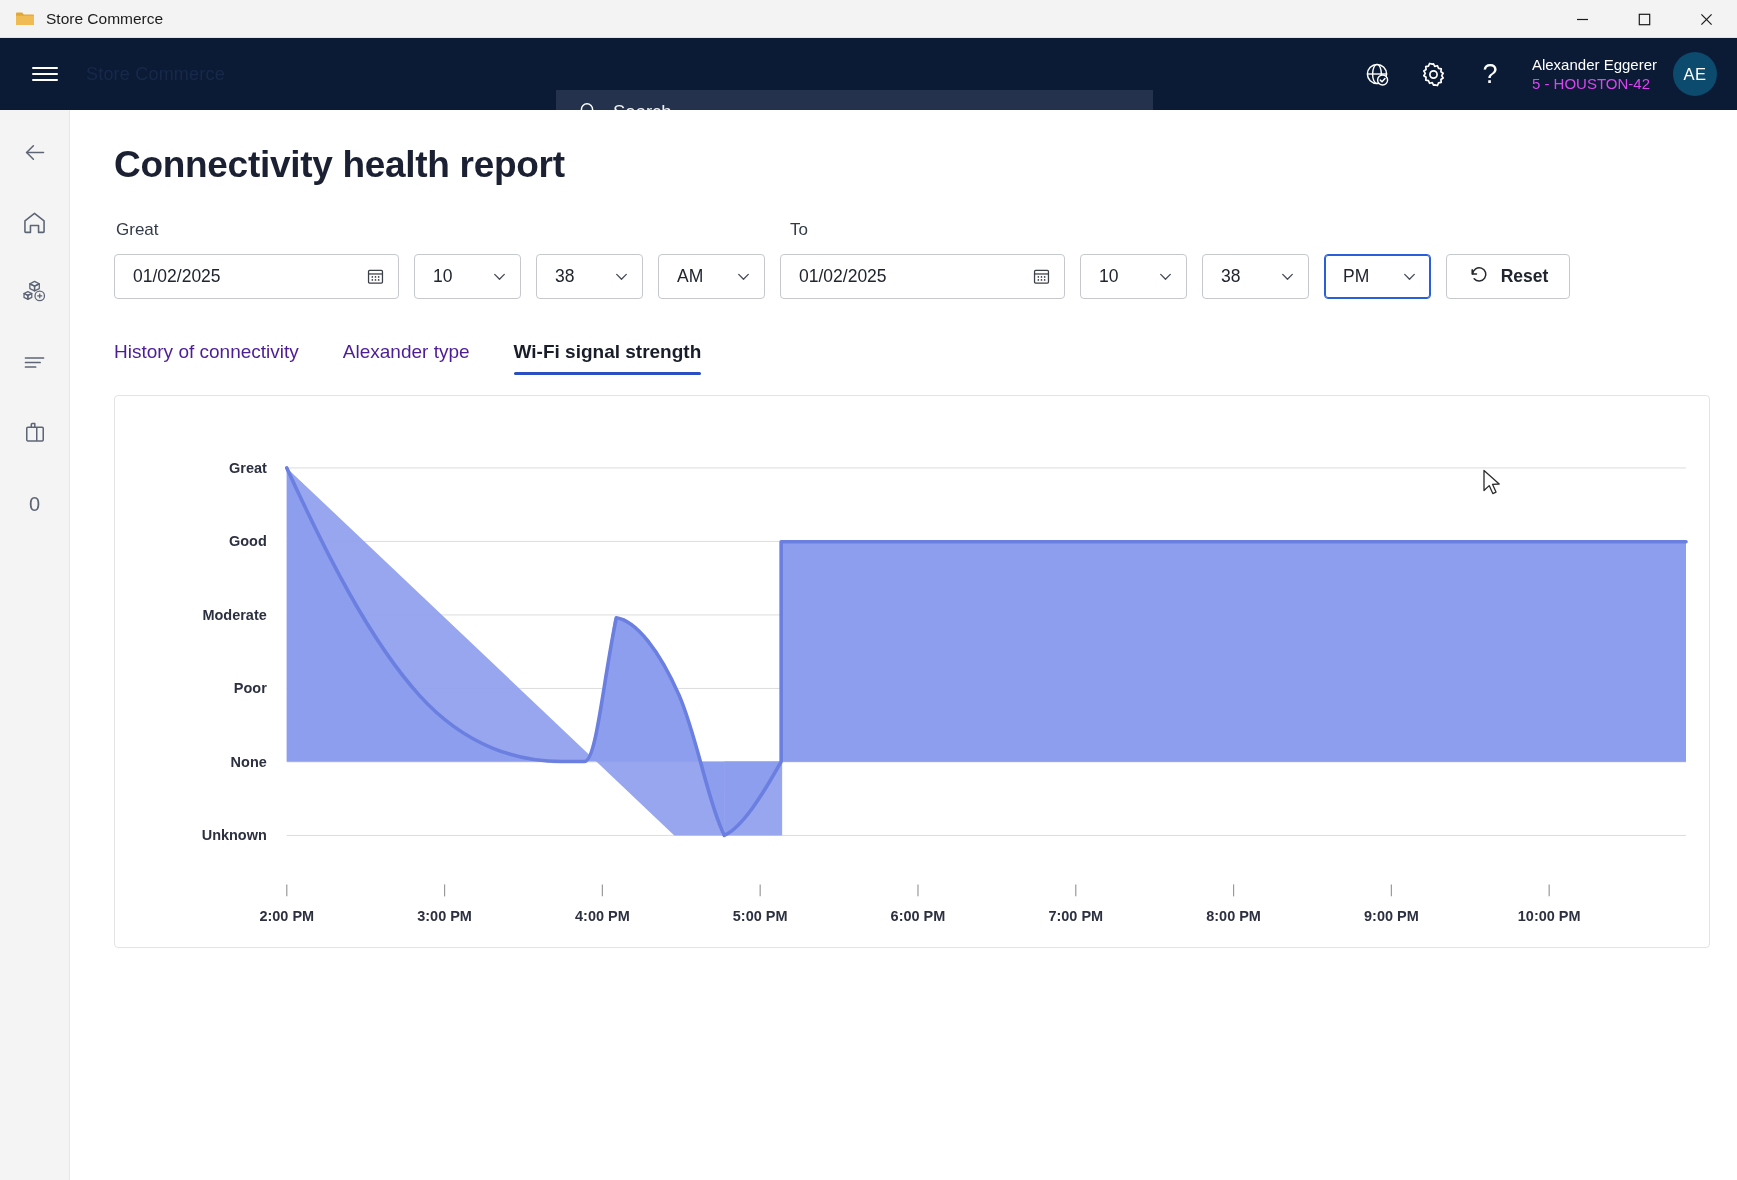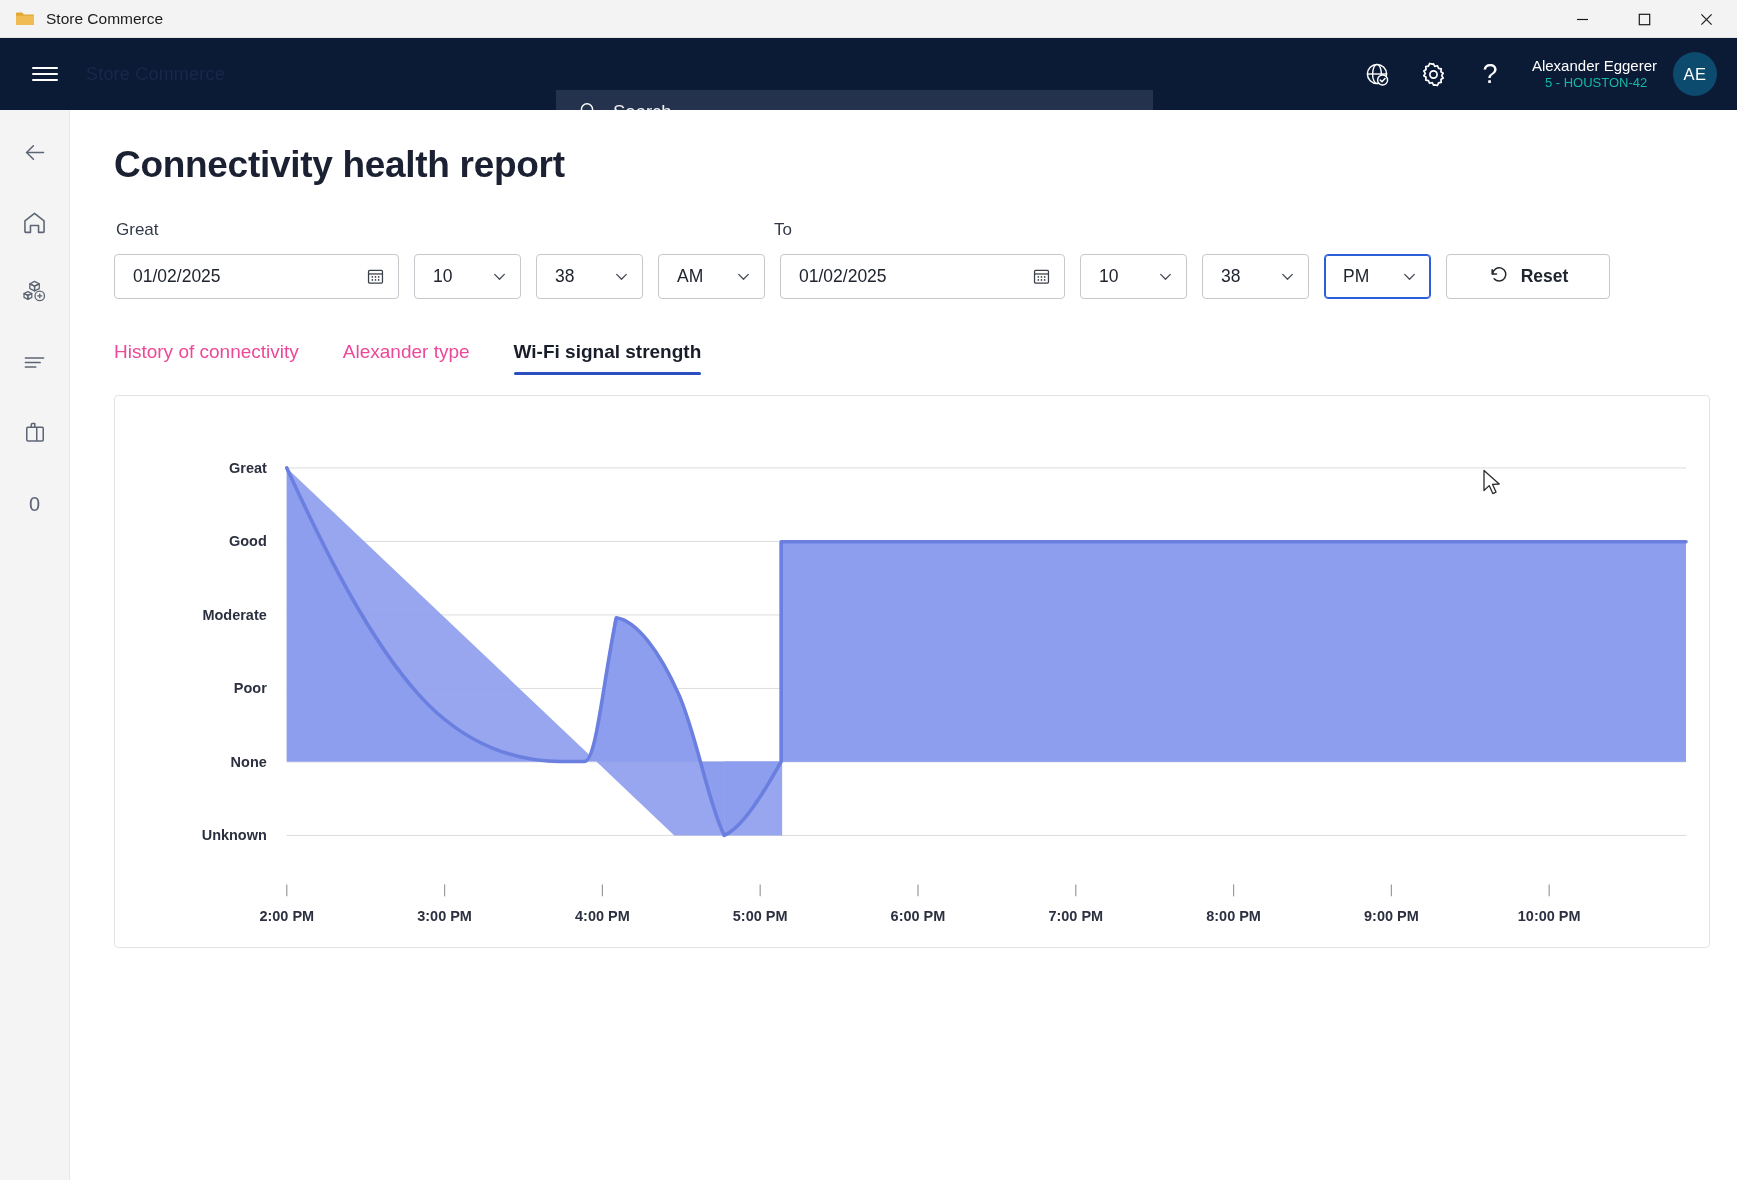--- a/index.html
+++ b/index.html
@@ -44,21 +44,21 @@
     display: flex; align-items: center;
     color: #ffffff;
   }
   .search-ico { margin-left: 22px; margin-right: 14px; display:flex; }
   .search-ph { font-size: 18.5px; color: #f2f2f2; }
   .hdr-right { position: absolute; right: 0; top: 0; height: 72px; display: flex; align-items: center; }
   .hdr-ico { width: 56px; height: 56px; display:flex; align-items:center; justify-content:center; color:#fff; }
   .hdr-ico.qmark { font-size: 27px; font-weight: 400; }
   .userblock { margin-left: 14px; margin-right: 16px; text-align: left; line-height: 1.28; }
   .uname { font-size: 15px; color: #ffffff; }
-  .ustore { font-size: 13px; color: #14b8a6; margin-left: 13px; }
+  .ustore { font-size: 15px; color: #d946ef; }
   .avatar {
     width: 44px; height: 44px; border-radius: 50%;
     background: #0c4a6e; color: #fff;
     display:flex; align-items:center; justify-content:center;
     font-size: 16.5px; letter-spacing: .5px;
     margin-right: 20px;
   }
 
   
   .bodywrap { display: flex; width: 100%; height: 1070px; }
@@ -85,40 +85,40 @@
 
   .page-title {
     font-size: 37px; font-weight: 700; color: #1b2133;
     letter-spacing: -0.3px; margin-bottom: 34px;
   }
 
   
   .labels-row { position: relative; height: 26px; }
   .flabel { position: absolute; font-size: 17px; color: #333a49; }
   .flabel.from { left: 2px; }
-  .flabel.to { left: 660px; }
+  .flabel.to { left: 676px; }
 
   .filters { display: flex; align-items: flex-start; gap: 15px; margin-top: 8px; }
 
   .ctl {
     height: 45px; border: 1px solid #c5c8cd; border-radius: 4px;
     background: #fff; display: flex; align-items: center;
     font-size: 17.5px; color: #20252f;
   }
   .ctl.date { width: 285px; justify-content: space-between; padding: 0 13px 0 18px; }
   .ctl.sel   { width: 107px; justify-content: space-between; padding: 0 12px 0 18px; }
   .ctl.sel.focused { border-color: #2b5fd9; box-shadow: 0 0 0 1px #2b5fd9 inset; }
-  .ctl.reset { width: 164px; justify-content: center; gap: 12px; font-weight: 700; }
+  .ctl.reset { width: 124px; justify-content: center; gap: 12px; font-weight: 700; }
   .chev { color: #4a4f59; display: flex; }
   .cal-ico { color: #3b3f47; display: flex; }
 
   
   .tabs { display: flex; gap: 44px; margin-top: 42px; }
   .tab {
-    font-size: 19px; color: #ec4899; padding-bottom: 12px;
+    font-size: 19px; color: #4c1d95; padding-bottom: 12px;
     position: relative;
   }
   .tab.active { font-weight: 700; color: #181d29; }
   .tab.active::after {
     content: ""; position: absolute; left: 0; right: 0; bottom: 0;
     height: 3.5px; background: #2b4ec2; border-radius: 2px;
   }
 
   
   .chartcard {

